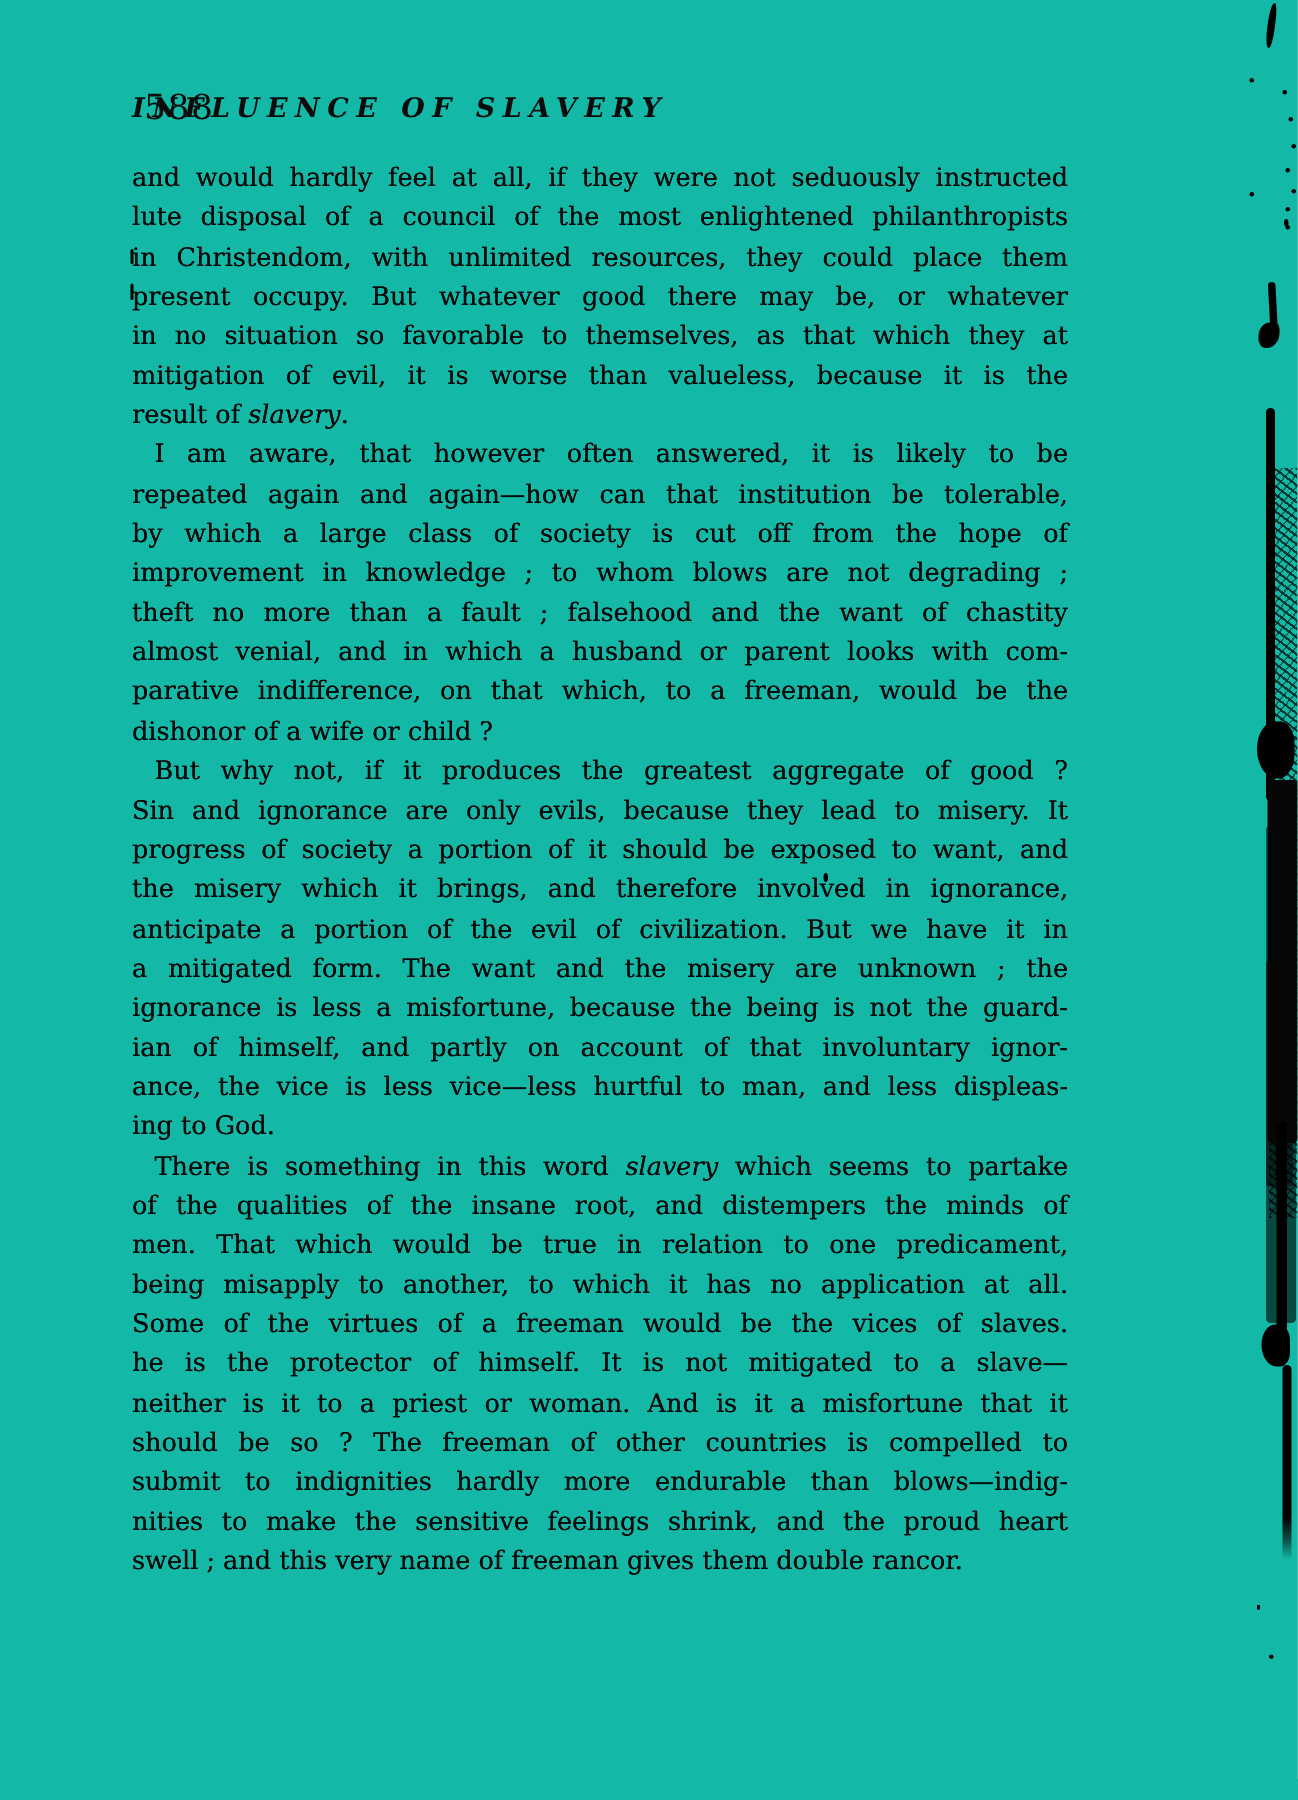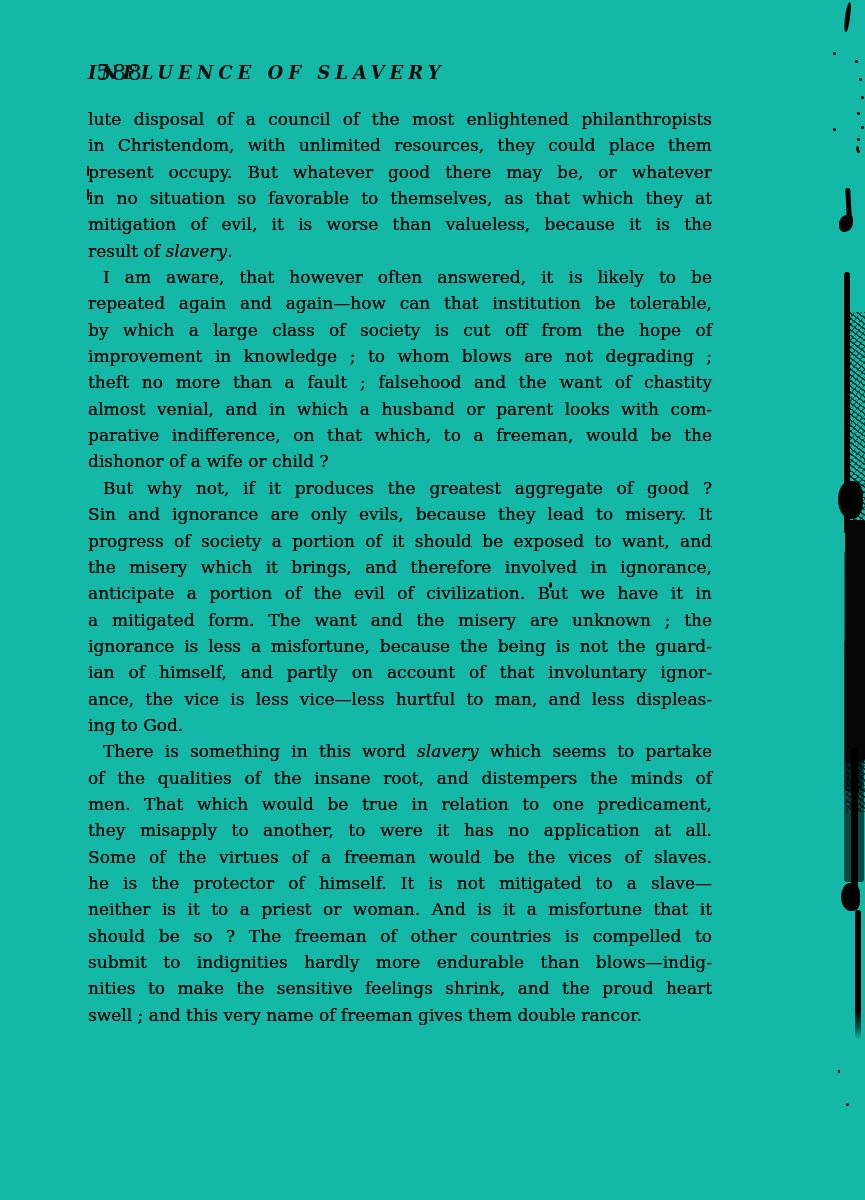--- a/index.html
+++ b/index.html
@@ -98,20 +98,21 @@
 
 <div class="page">
 
   <div class="header">
     <span class="pagenum">588</span>
     <div class="running-title">INFLUENCE OF SLAVERY</div>
   </div>
 
   <div class="textblock">
       <div class="para">
+        <div class="line">and would hardly feel at all, if they were not seduously instructed</div>
         <div class="line">lute disposal of a council of the most enlightened philanthropists</div>
         <div class="line">in Christendom, with unlimited resources, they could place them</div>
         <div class="line">present occupy. But whatever good there may be, or whatever</div>
         <div class="line">in no situation so favorable to themselves, as that which they at</div>
         <div class="line">mitigation of evil, it is worse than valueless, because it is the</div>
         <div class="line last">result of <i>slavery</i>.</div>
       </div>
       <div class="para">
         <div class="line indent">I am aware, that however often answered, it is likely to be</div>
         <div class="line">repeated again and again—how can that institution be tolerable,</div>
@@ -131,21 +132,21 @@
         <div class="line">a mitigated form. The want and the misery are unknown ; the</div>
         <div class="line">ignorance is less a misfortune, because the being is not the guard-</div>
         <div class="line">ian of himself, and partly on account of that involuntary ignor-</div>
         <div class="line">ance, the vice is less vice—less hurtful to man, and less displeas-</div>
         <div class="line last">ing to God.</div>
       </div>
       <div class="para">
         <div class="line indent">There is something in this word <i>slavery</i> which seems to partake</div>
         <div class="line">of the qualities of the insane root, and distempers the minds of</div>
         <div class="line">men. That which would be true in relation to one predicament,</div>
-        <div class="line">they misapply to another, to were it has no application at all.</div>
+        <div class="line">being misapply to another, to which it has no application at all.</div>
         <div class="line">Some of the virtues of a freeman would be the vices of slaves.</div>
         <div class="line">he is the protector of himself. It is not mitigated to a slave—</div>
         <div class="line">neither is it to a priest or woman. And is it a misfortune that it</div>
         <div class="line">should be so ? The freeman of other countries is compelled to</div>
         <div class="line">submit to indignities hardly more endurable than blows—indig-</div>
         <div class="line">nities to make the sensitive feelings shrink, and the proud heart</div>
         <div class="line last">swell ; and this very name of freeman gives them double rancor.</div>
       </div>
     </div>
 

